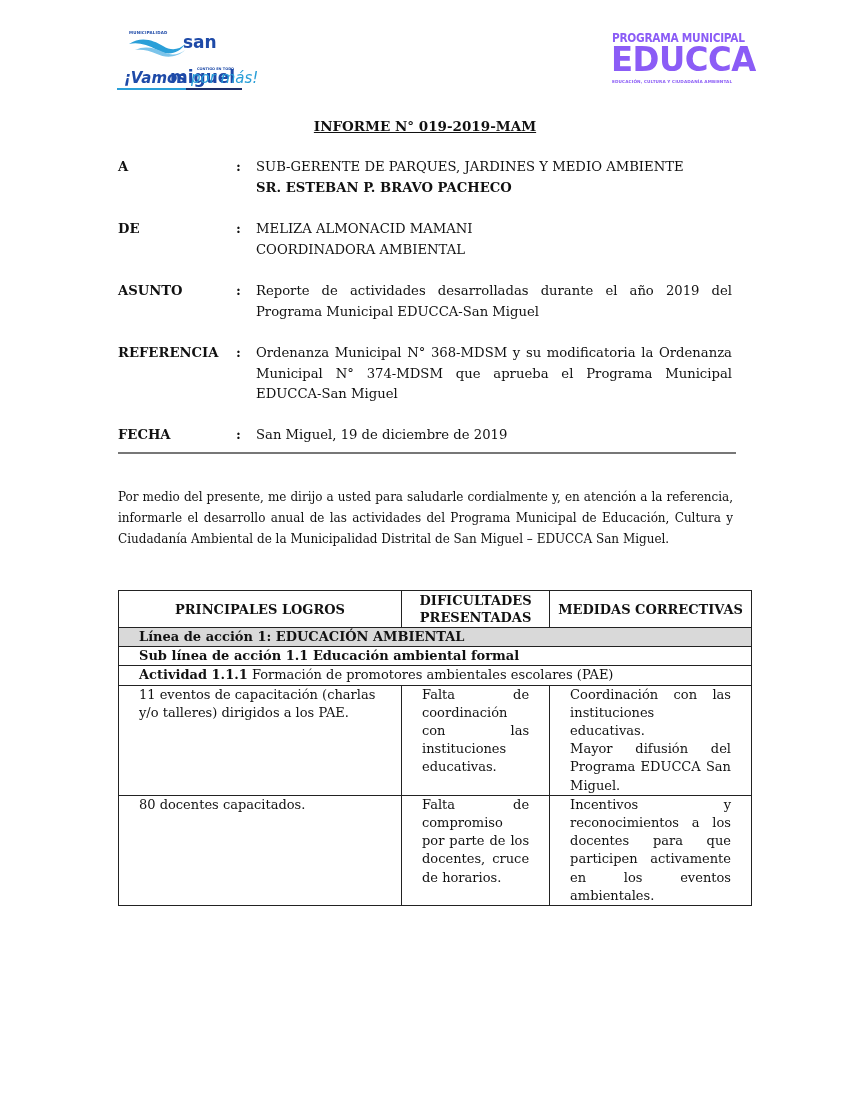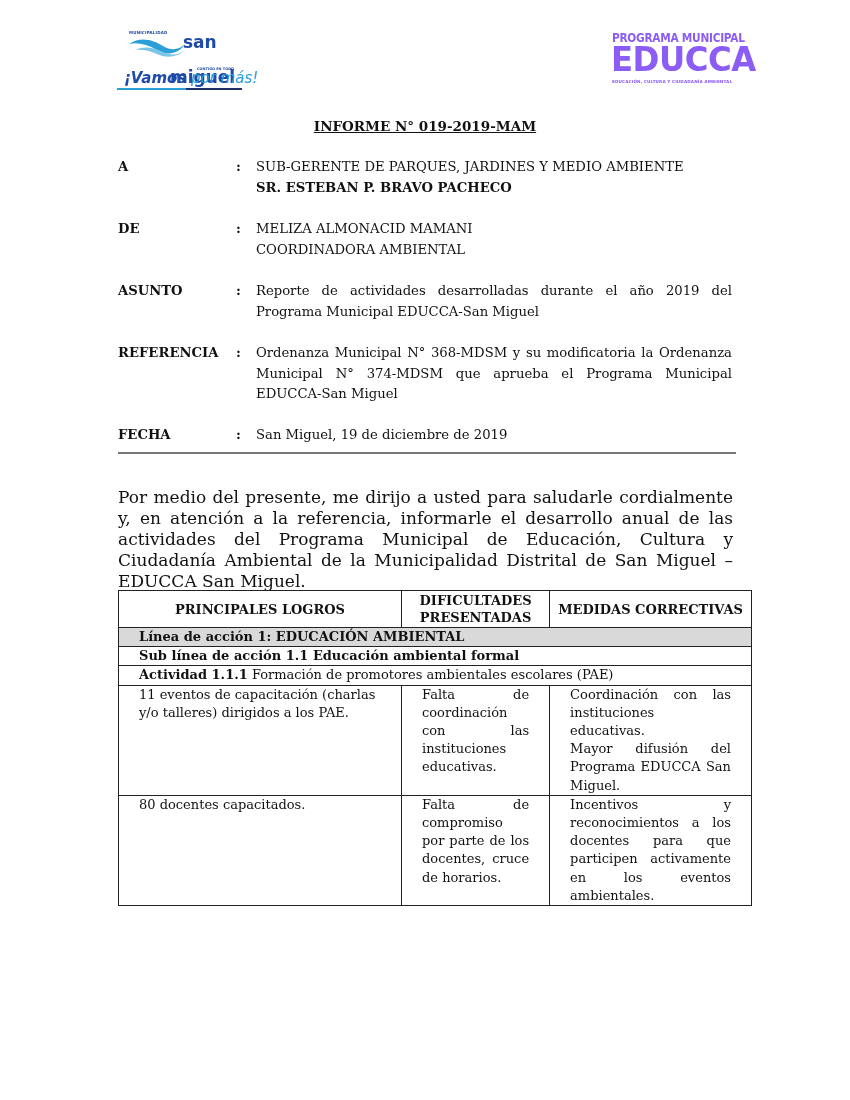--- a/index.html
+++ b/index.html
@@ -28,21 +28,21 @@
   .title { position:absolute; left:0; width:850px; top:118px; text-align:center; font-weight:bold; font-size:13.5px; text-decoration:underline; }
 
   
   .field { position:absolute; left:118px; width:616px; font-size:13.2px; line-height:20.5px; }
   .field .lbl { position:absolute; left:0; top:0; font-weight:bold; }
   .field .colon { position:absolute; left:118px; top:0; font-weight:bold; }
   .field .val { position:absolute; left:138px; top:0; width:476px; text-align:justify; }
   .field .val .strong { font-weight:bold; }
   .sep { position:absolute; left:118px; top:452px; width:618px; height:2px; background:#777; }
 
-  .intro { position:absolute; left:118px; top:487px; width:615px; font-size:17px; line-height:21px; text-align:justify; }
+  .intro { position:absolute; left:118px; top:487px; width:615px; font-size:12px; line-height:21px; text-align:justify; }
 
   
   table.logros { position:absolute; left:118px; top:590px; width:634px; border-collapse:collapse; font-size:13px; line-height:18.2px; }
   table.logros td, table.logros th { border:1px solid #222; vertical-align:top; padding:0 20px; }
   table.logros th { font-weight:bold; text-align:center; vertical-align:middle; height:36px; line-height:17px; padding:0 4px; }
   table.logros .c1 { width:270px; }
   table.logros .c2 { width:137px; }
   table.logros .c3 { width:190px; }
   table.logros tr.section td { background:#d9d9d9; font-weight:bold; }
   table.logros tr.subsection td { font-weight:bold; }

